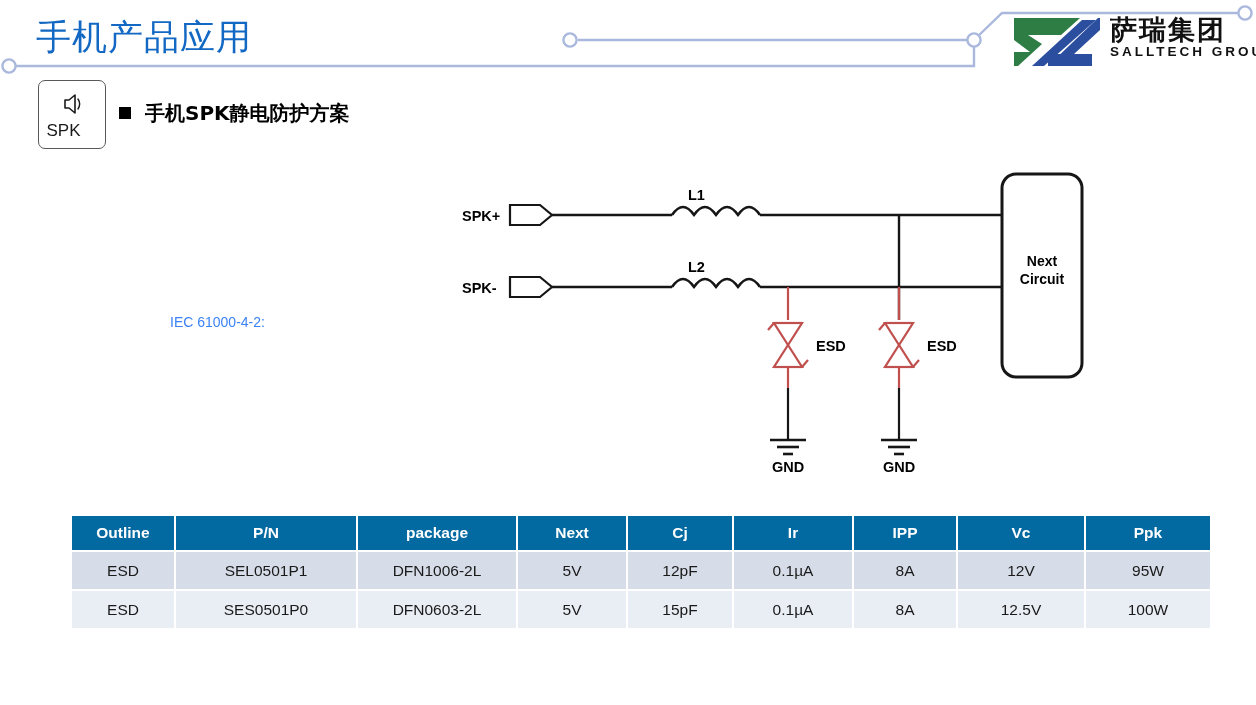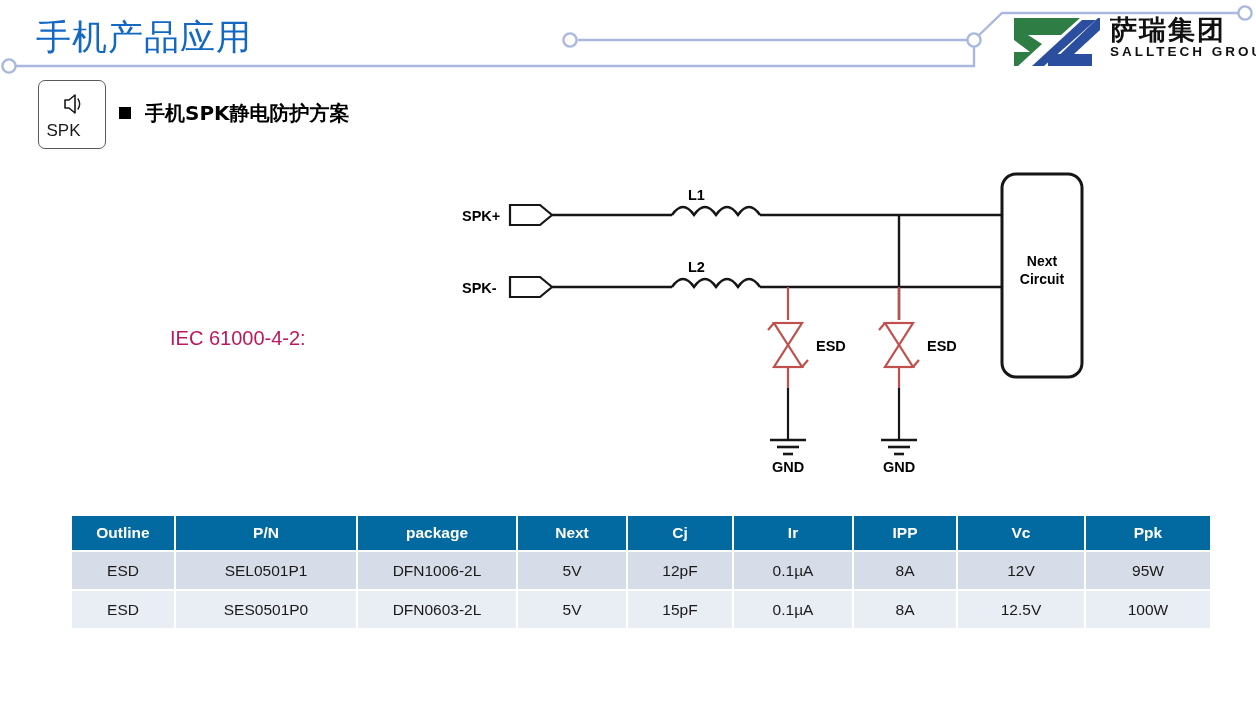--- a/index.html
+++ b/index.html
@@ -56,23 +56,22 @@
     left:145px;top:100px;
     font-size:20px;font-weight:bold;color:#000;
     white-space:nowrap;
     font-family:"DejaVu Sans",sans-serif;
     text-align:right;
   }
 
   
   #iec-note{
     left:170px;top:309px;
-    font-size:20px;color:#be185d;line-height:26px;
+    font-size:14px;color:#3b82f6;line-height:26px;
     white-space:nowrap;
-    margin-top:16px;
   }
 
   
   #schematic{left:440px;top:160px;}
 
   
   #spec-table{
     left:70px;top:514px;width:1128px;
     border-collapse:separate;border-spacing:2px 2px;
     table-layout:fixed;

